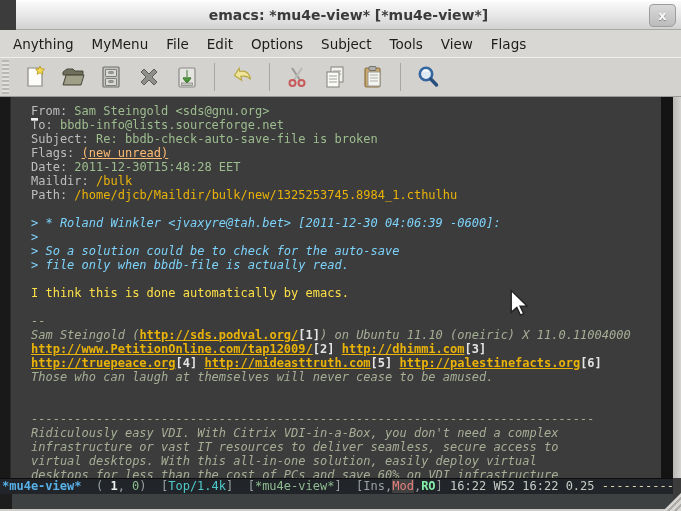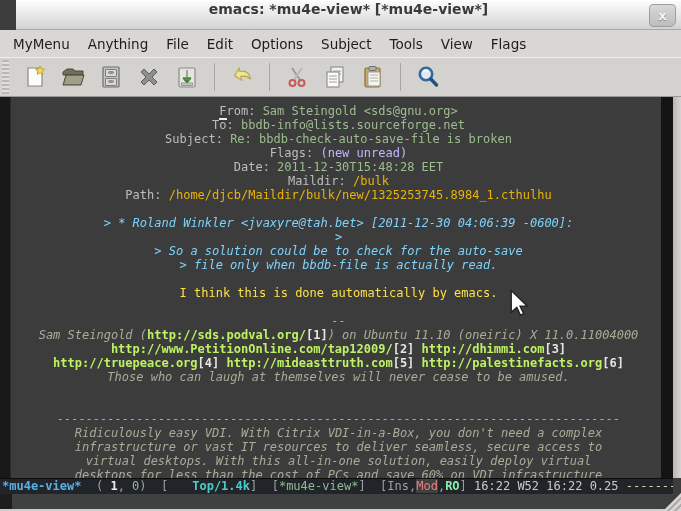--- a/index.html
+++ b/index.html
@@ -2,21 +2,21 @@
 <html><head>
 <meta charset="utf-8">
 <style>
   * { margin:0; padding:0; box-sizing:border-box; }
   html,body { width:681px; height:511px; overflow:hidden; background:#888; }
   .frame { position:relative; width:681px; height:511px; font-family:"DejaVu Sans", sans-serif; background:#3c3c3c; }
 
   
   .titlebar { position:relative; height:30px; background:linear-gradient(#fbfbfb,#e6e6e6 55%,#d2d2d2);
               border-bottom:1px solid #a8a8a8; border-top:1px solid #fff;
-              display:flex; justify-content:center;margin-left:16px; }
+              display:flex; align-items:center; justify-content:center;margin-left:16px; }
   .titlebar .title { font-weight:bold; font-size:14px; color:#3a3a3a; }
   .close-btn { position:absolute; right:5px; top:3px; width:27px; height:23px;
                background:linear-gradient(#d9d9d9,#bcbcbc); border:1px solid #9e9e9e;
                border-radius:4px 4px 6px 4px; display:flex; align-items:center; justify-content:center; cursor:default; }
   .close-btn span { color:#f5f5f5; font-weight:bold; font-size:13px; line-height:1; text-shadow:0 1px 1px #888; }
 
   
   .menubar { height:27px; background:#d9d7d3; display:flex; align-items:center; padding-left:4px; }
   .menu-item { font-size:13.5px; color:#1c1c1c; padding:3px 9px; }
 
@@ -24,47 +24,47 @@
   .toolbar { height:40px; background:#d4d2ce; border-top:1px solid #efefef; border-bottom:1px solid #9a9a9a;
              display:flex; align-items:center; gap:6px; padding:0 4px 0 2px; }
   .tb-handle { width:7px; height:34px; margin-right:4px;
                background:repeating-linear-gradient(0deg,#b9b7b3 0 2px,#e2e0dc 2px 4px); border-radius:1px; }
   .tb-btn { width:32px; height:32px; background:transparent; border:none; display:flex; align-items:center; justify-content:center; }
   .tb-sep { width:1px; height:28px; background:#a8a6a2; margin:0 5px; }
 
   
   .main { position:relative; height:381px; display:flex; background:#3c3c3c; }
   .sb-left { width:11px; background:#191919; border-right:1px solid #2a2a2a; }
-  .buffer { flex:1; padding:7px 0 0 5px; font-family:"DejaVu Sans Mono", monospace;
-            font-size:12px; line-height:14px; white-space:pre; overflow:hidden; color:#dfdfd2;text-align:center; }
+  .buffer { flex:1; padding:7px 0 0 20px; font-family:"DejaVu Sans Mono", monospace;
+            font-size:12px; line-height:14px; white-space:pre; overflow:hidden; color:#dfdfd2; }
   .bl { height:14px; }
   .dark-right { width:12px; background:#141414; }
   .rail-right { width:8px; background:linear-gradient(90deg,#b9b7b3,#d6d4d0); }
 
   
   .seg-label  { color:#bdbdbd; }
   .seg-cursor { color:#bdbdbd; border-bottom:2px solid #efefef; }
   .seg-green  { color:#9dbd8f; }
-  .seg-dim    { color:#c4b5fd; }
+  .seg-dim    { color:#fdba74;text-decoration:underline; }
   .seg-gray   { color:#eab308; }
   .seg-cite   { color:#7dd3fc;font-style:italic; }
   .seg-plain  { color:#fde047; }
   .seg-sig    { color:#a6ae96; font-style:italic; }
-  .seg-link   { color:#bef264; font-weight:bold; font-style:normal;margin-top:48px; }
+  .seg-link   { color:#eab308; font-weight:bold; text-decoration:underline; font-style:normal;margin-top:48px; }
   .seg-ref    { color:#e4e4e4; font-weight:bold; }
 
   
   .modeline { height:16px; background:#21252a; border-top:1px solid #0d0d0d;
               font-family:"DejaVu Sans Mono", monospace; font-size:12px; line-height:15px;
               white-space:pre; overflow:hidden; padding-left:2px; margin-right:8px; }
   .ml-buf   { color:#58b0e8; font-weight:bold; }
   .ml-dim   { color:#9aa0a0; }
   .ml-bold  { color:#ececec; font-weight:bold; }
   .ml-green { color:#8fbc8f; }
-  .ml-cyan  { color:#4ec9c9; font-weight:bold;margin-left:24px; }
+  .ml-cyan  { color:#4ec9c9; font-weight:normal; }
   .ml-mod   { color:#e87f7f; background:#404040; }
   .ml-ro    { color:#86efac; font-weight:bold; }
   .ml-time  { color:#c6ccc6; }
   .ml-dash  { color:#dcd4a6; }
 
   
   .echo { position:relative; height:17px; background:#3d4141; border-bottom:2px solid #cfcdc9; margin-right:8px; }
   .echo-left { position:absolute; left:0; top:0; width:12px; height:100%; background:#1d1d1d; }
   .grip { position:absolute; right:-8px; bottom:-2px; width:18px; height:18px;
           background:repeating-linear-gradient(135deg,#aeaca8 0 2px,#d8d6d2 2px 5px);
@@ -79,22 +79,22 @@
 <div class="frame">
 
   <div class="titlebar">
     <div class="title">emacs: *mu4e-view* [*mu4e-view*]</div>
     <div class="close-btn">
       <span>x</span>
     </div>
   </div>
 
   <div class="menubar">
+    <span class="menu-item">Anything</span>
     <span class="menu-item">MyMenu</span>
-    <span class="menu-item">Anything</span>
     <span class="menu-item">File</span>
     <span class="menu-item">Edit</span>
     <span class="menu-item">Options</span>
     <span class="menu-item">Subject</span>
     <span class="menu-item">Tools</span>
     <span class="menu-item">View</span>
     <span class="menu-item">Flags</span>
   </div>
 
   <div class="toolbar">

